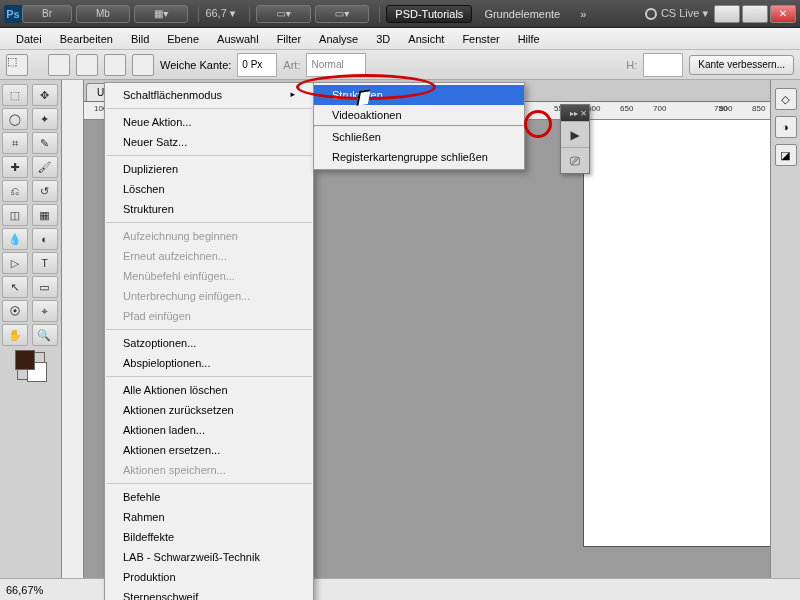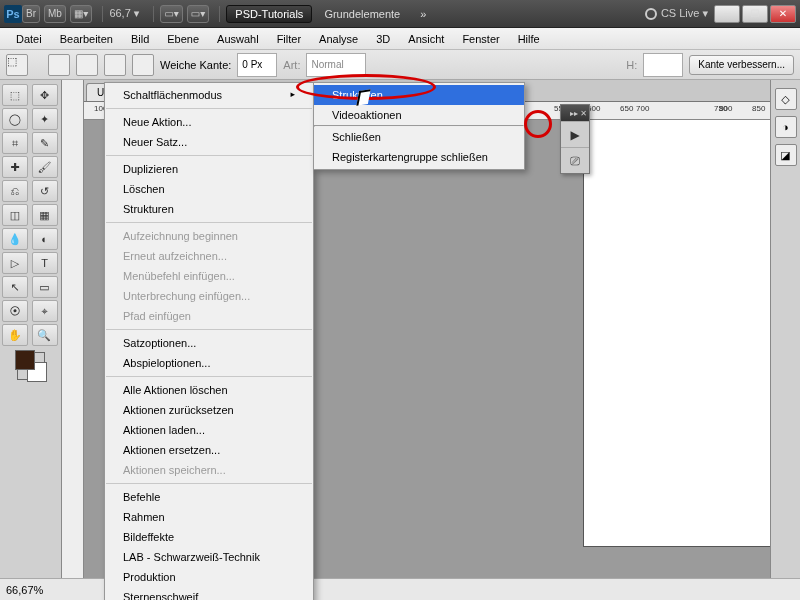--- a/index.html
+++ b/index.html
@@ -1,21 +1,21 @@
 <!DOCTYPE html>
 <html><head>
 <meta charset="utf-8">
 <style>
 * { margin:0; padding:0; box-sizing:border-box; font-family:"Segoe UI",Tahoma,sans-serif; font-size:11px; user-select:none; }
 body { background:#fff; width:800px; height:600px; overflow:hidden; position:relative; }
 
 
 .titlebar { height:28px; background:linear-gradient(#555,#3a3a3a); display:flex; align-items:center; padding:0 4px; color:#ddd; border-bottom:1px solid #222; }
 .ps-logo { width:18px; height:18px; background:#0a3d62; color:#6cb4ee; font-weight:bold; font-size:11px; display:flex; align-items:center; justify-content:center; border-radius:2px; }
-.title-btn { height:18px; padding:0 3px; background:linear-gradient(#666,#444); border:1px solid #777; border-radius:3px; margin-right:4px; color:#ccc; font-size:10px; display:flex; align-items:center; }
+.title-btn { height:18px; padding:0 19px; background:linear-gradient(#666,#444); border:1px solid #777; border-radius:3px; margin-right:4px; color:#ccc; font-size:10px; display:flex; align-items:center; }
 .title-dropdown { display:flex; align-items:center; margin-right:8px; }
 .title-dropdown span { color:#ccc; }
 .sep { width:1px; height:16px; background:#666; margin:0 6px; }
 .title-docs { display:flex; align-items:center; gap:4px; }
 .tdoc { padding:2px 8px; border-radius:3px; }
 .tdoc.active { background:linear-gradient(#444,#222); border:1px solid #111; color:#fff;text-align:center; }
 .spacer { flex:1; }
 .winbtns { display:flex; gap:2px; margin-left:6px; }
 .winbtn { width:26px; height:18px; border:1px solid #888; border-radius:2px; display:flex; align-items:center; justify-content:center; background:linear-gradient(#eee,#ccc); font-size:10px; }
 .winbtn.close { background:linear-gradient(#e88,#c33); color:#fff; }
@@ -175,21 +175,21 @@
 
   <div class="docarea">
     <div class="doc-tabs">
       <div class="doc-tab">Unbe…</div>
     </div>
     <div class="ruler-h">
       <span class="lbl" style="left:10px">100</span>
       <span class="lbl" style="left:470px">550</span>
       <span class="lbl" style="left:503px">600</span>
       <span class="lbl" style="left:536px">650</span>
-      <span class="lbl" style="left:552px">700</span>
+      <span class="lbl" style="left:569px">700</span>
       <span class="lbl" style="left:630px">750</span>
       <span class="lbl" style="left:635px">800</span>
       <span class="lbl" style="left:668px">850</span>
     </div>
     <div class="canvas-wrap">
       <div class="canvas" style="left:500px; top:-4px; width:200px; height:430px;"></div>
     </div>
   </div>
 
   <div class="rpanel">

